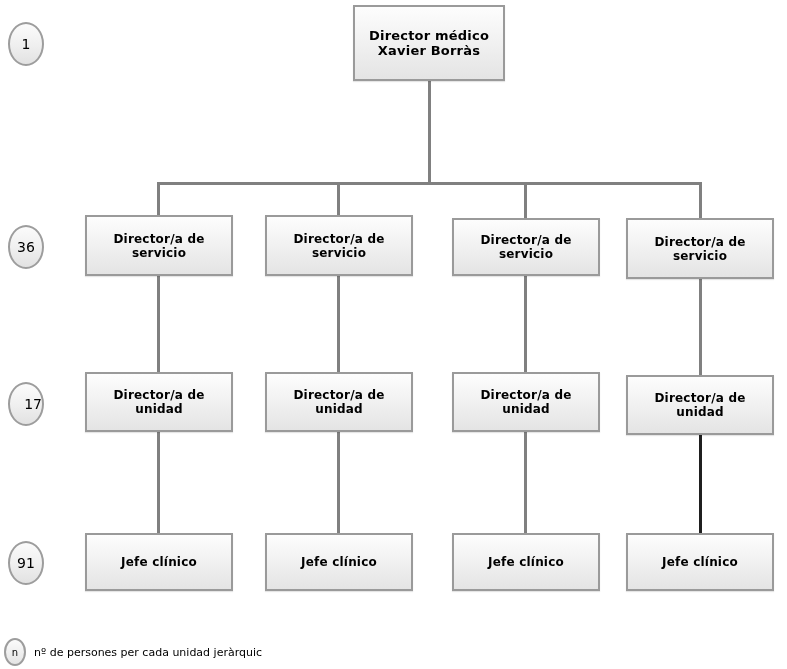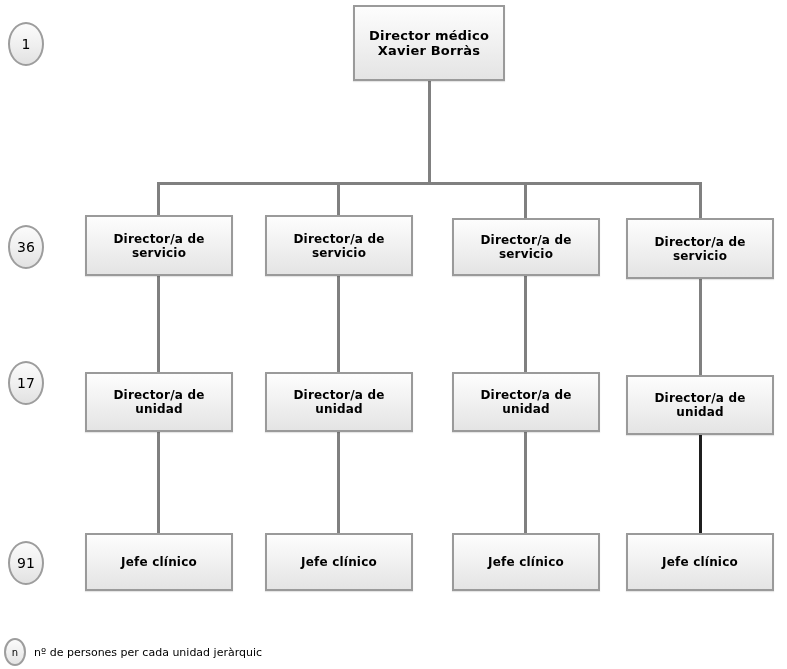--- a/index.html
+++ b/index.html
@@ -108,21 +108,21 @@
 <body>
 
 <div id="chart-canvas">
 
   <div class="badge" style="left:8px; top:22px;">
     <span>1</span>
   </div>
   <div class="badge" style="left:8px; top:225px;">
     <span>36</span>
   </div>
-  <div class="badge" style="left:8px; top:361px;">
+  <div class="badge" style="left:8px; top:382px;justify-content:flex-end;">
     <span>17</span>
   </div>
   <div class="badge" style="left:8px; top:541px;">
     <span>91</span>
   </div>
 
   <div class="conn v" style="left:428px; top:81px; height:103px;"></div>
 
   <div class="conn h" style="left:157px; top:182px; width:545px;"></div>
 

